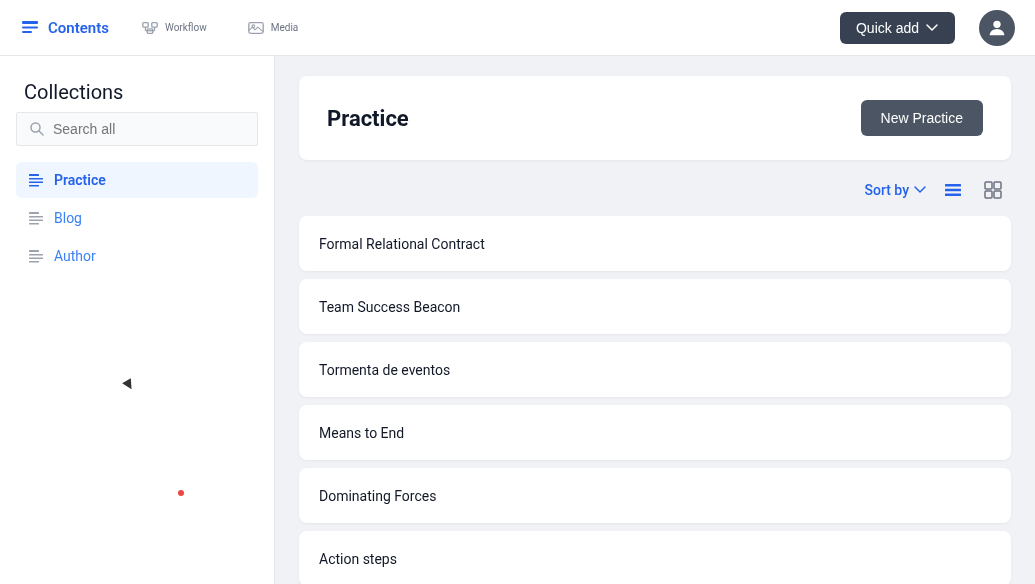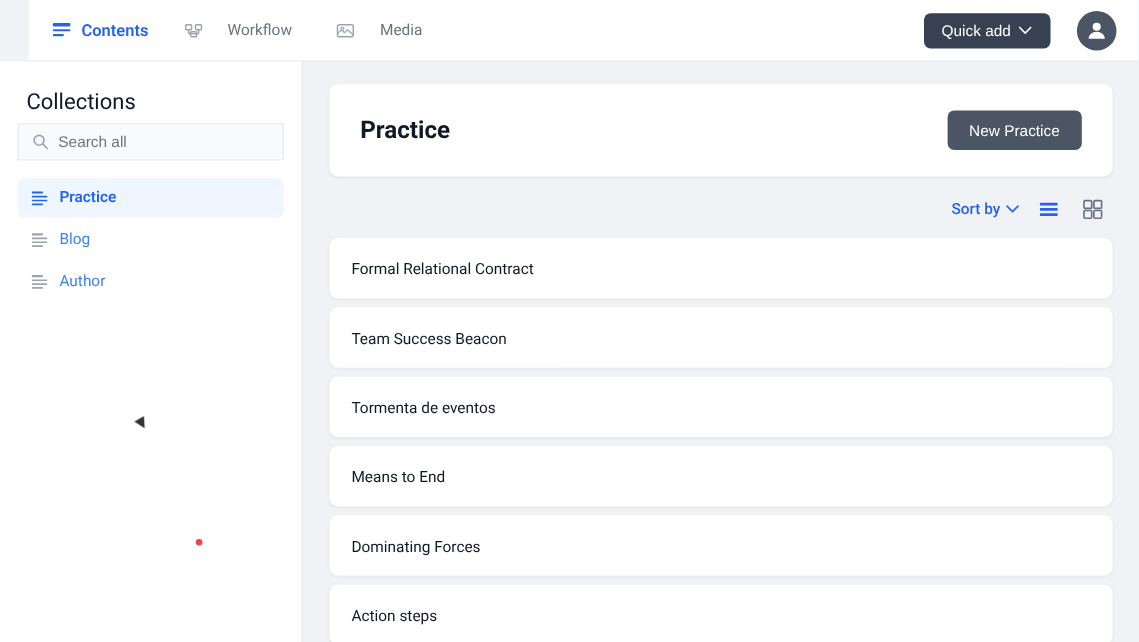--- a/index.html
+++ b/index.html
@@ -13,39 +13,38 @@
 
     
     .top-nav {
       display: flex;
       align-items: center;
       background: #fff;
       height: 56px;
       padding: 0 20px;
       border-bottom: 1px solid #e5e7eb;
       gap: 24px;
-      margin-left: 26px;
     }
     .nav-logo {
       display: flex;
       align-items: center;
       gap: 8px;
       font-weight: 600;
       font-size: 15px;
       color: #2563eb;
       cursor: pointer;
     }
     .nav-logo svg {
       width: 20px; height: 20px;
     }
     .nav-item {
       display: flex;
       align-items: center;
-      gap: 22px;
-      font-size: 14px;
+      gap: 6px;
+      font-size: 10px;
       color: #6b7280;
       cursor: pointer;
       padding: 4px 8px;
       border-radius: 4px;
     }
     .nav-item svg { width: 18px; height: 18px; }
     .nav-spacer { flex: 1; }
     .quick-add-btn {
       display: flex;
       align-items: center;

